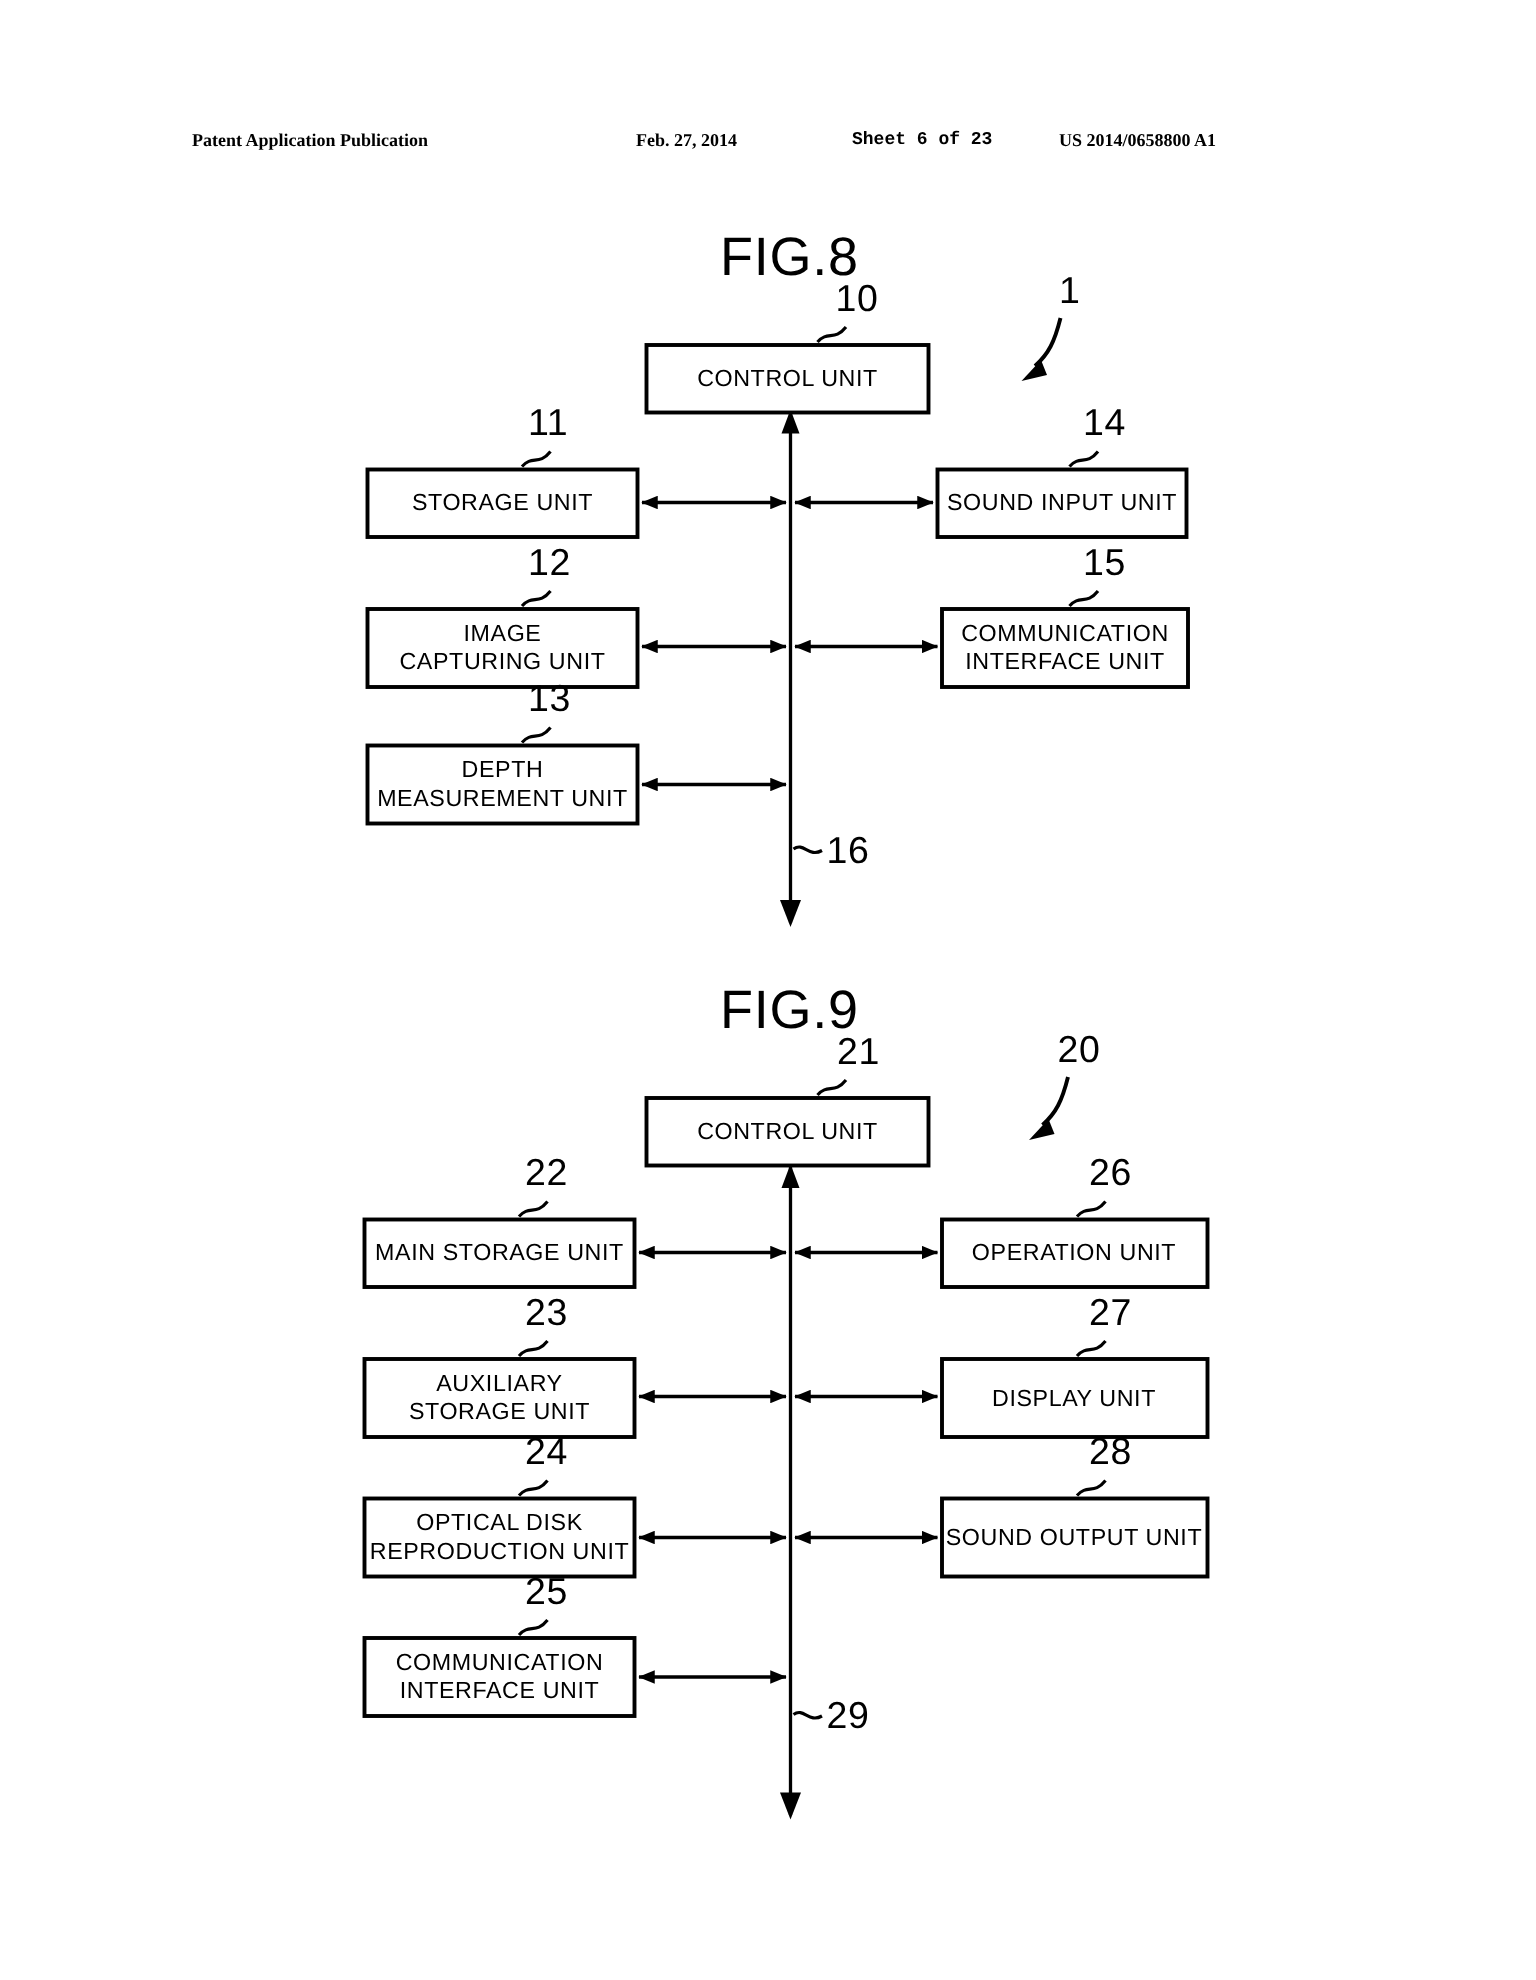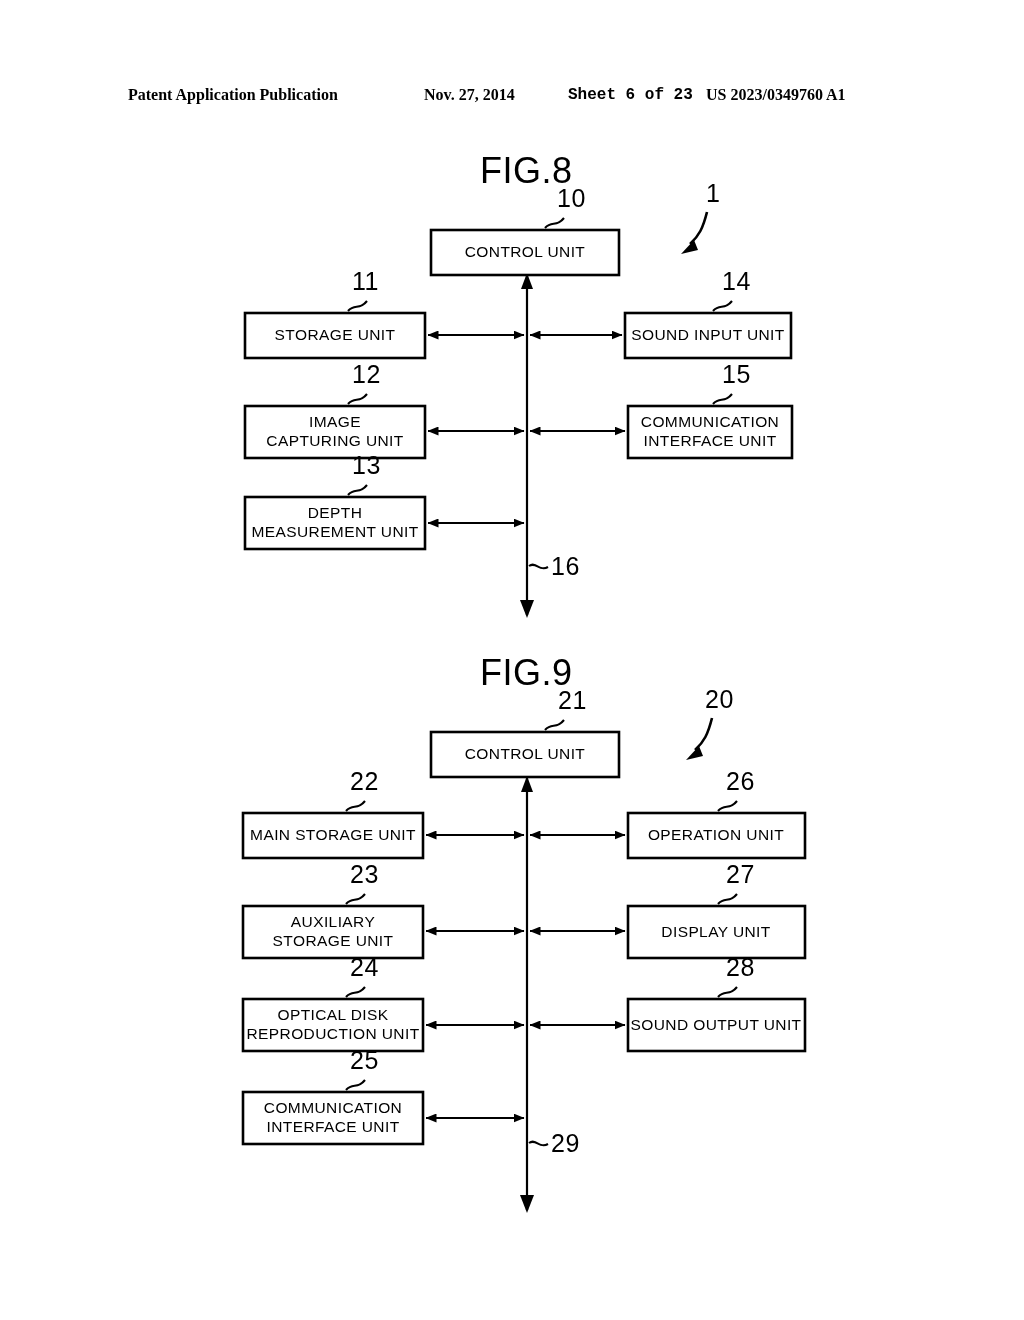--- a/index.html
+++ b/index.html
@@ -20,21 +20,21 @@
   #page-header {
     position: absolute;
     top: 86px;
     left: 0;
     width: 1024px;
     height: 30px;
     display: flex;
     align-items: baseline;
     font-family: "Liberation Serif", serif;
     font-weight: bold;
-    font-size: 16px;
+    font-size: 12px;
     letter-spacing: 0px;
     white-space: nowrap;
   }
   #page-header .hdr-pub   { position: absolute; left: 128px; }
   #page-header .hdr-date  { position: absolute; left: 424px; }
   #page-header .hdr-sheet { position: absolute; left: 568px; font-family: Liberation Mono, monospace; }
   #page-header .hdr-num   { position: absolute; left: 706px; }
 
   
   .figure-svg {
@@ -72,23 +72,23 @@
   .bus-line  { stroke-width: 2.2; }
   .conn-line { stroke-width: 2.2; }
   .leader    { stroke: #000000; stroke-width: 2.1; fill: none; }
   .pointer-arrow { stroke: #000000; stroke-width: 2.6; fill: none; }
 </style>
 </head>
 <body>
 
 <div id="page-header">
   <span class="hdr-pub">Patent Application Publication</span>
-  <span class="hdr-date">Nov. 27, 2014</span>
+  <span class="hdr-date">Feb. 27, 2014</span>
   <span class="hdr-sheet">Sheet 6 of 23</span>
-  <span class="hdr-num">US 2023/0349760 A1</span>
+  <span class="hdr-num">US 2014/0658800 A1</span>
 </div>
 
 <svg id="figure-8-svg" class="figure-svg" width="1024" height="500" viewBox="0 0 1024 500">
   <defs>
     <marker id="ah8" markerWidth="11" markerHeight="9" refX="10.5" refY="4.5" orient="auto" markerUnits="userSpaceOnUse">
       <path d="M0,0 L11,4.5 L0,9 Z" fill="#000000"></path>
     </marker>
     <marker id="ah8s" markerWidth="11" markerHeight="9" refX="0.5" refY="4.5" orient="auto" markerUnits="userSpaceOnUse">
       <path d="M11,0 L0,4.5 L11,9 Z" fill="#000000"></path>
     </marker>

